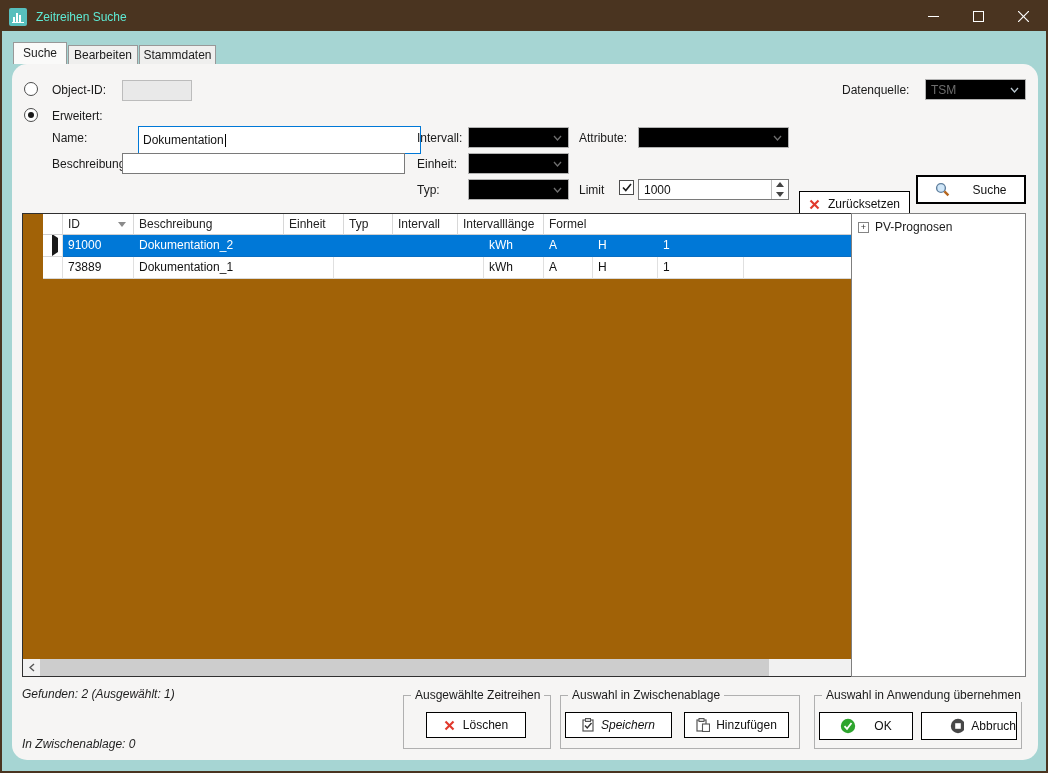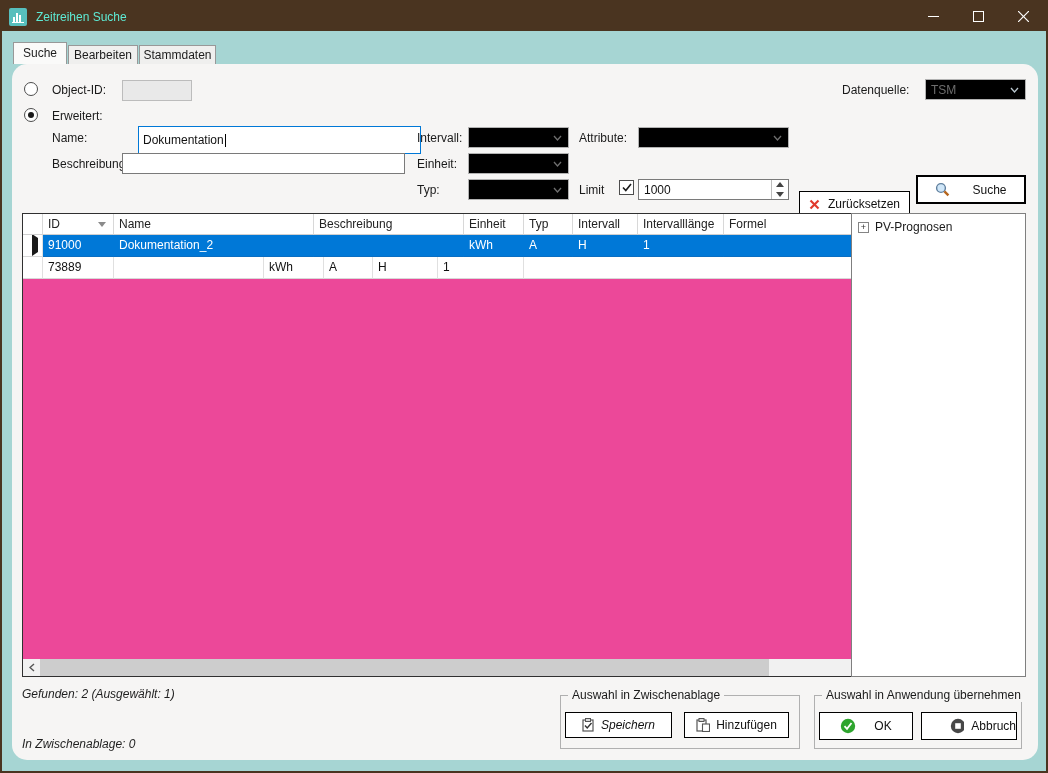--- a/index.html
+++ b/index.html
@@ -68,22 +68,22 @@
               border-bottom:5px solid #444; }
   .tri-down { width:0; height:0; border-left:4px solid transparent; border-right:4px solid transparent;
               border-top:5px solid #444; }
 
   
   .btn { background:#ffffff; border:1.5px solid #000000; display:flex; align-items:center;
          justify-content:center; gap:8px; font-size:12px; color:#111; }
   .btn-default { border-width:2.5px; }
 
   
-  .grid { left:10px; top:149px; width:938px; height:464px; background:#ec4899;
-          border:1px solid #303030; overflow:hidden; }
+  .grid { left:10px; top:149px; width:938px; height:464px; background:#a16207;
+          border:1px solid #303030; overflow:hidden;padding-left:20px; }
   .g-head { display:flex; height:21px; background:#ffffff; }
   .g-head .cell { font-size:12px; color:#222; line-height:20px; padding-left:5px;
                   border-right:1px solid #d8d8d8; border-bottom:1px solid #cfcfcf;
                   display:flex; align-items:center; }
   .g-row { display:flex; height:22px; }
   .g-row .cell { font-size:12px; line-height:21px; padding-left:5px;
                  border-right:1px solid #e0e0e0; border-bottom:1px solid #d8d8d8;
                  background:#fff; color:#111; overflow:hidden; white-space:nowrap; }
   .g-row.sel .cell.data { background:#0078d7; color:#ffffff;
                  border-right-color:#0078d7; border-bottom-color:#0a6ec2; }
@@ -244,21 +244,20 @@
       <span>Suche</span>
     </div>
 
     <div class="grid abs">
       <div class="g-head">
         <div class="cell c0"></div>
         <div class="cell c1">
           <span>ID</span>
           <span class="sort-down"></span>
         </div>
-        <div class="cell c2">Name</div>
         <div class="cell c3">Beschreibung</div>
         <div class="cell c4">Einheit</div>
         <div class="cell c5">Typ</div>
         <div class="cell c6">Intervall</div>
         <div class="cell c7">Intervalllänge</div>
         <div class="cell c8">Formel</div>
       </div>
 
       <div class="g-row sel">
         <div class="cell c0"><span class="row-marker"></span></div>
@@ -268,20 +267,21 @@
         <div class="cell data c4">kWh</div>
         <div class="cell data c5">A</div>
         <div class="cell data c6">H</div>
         <div class="cell data c7">1</div>
         <div class="cell data c8"></div>
       </div>
 
       <div class="g-row">
         <div class="cell c0"></div>
         <div class="cell data c1">73889</div>
+        <div class="cell data c2">Dokumentation_1</div>
         <div class="cell data c3"></div>
         <div class="cell data c4">kWh</div>
         <div class="cell data c5">A</div>
         <div class="cell data c6">H</div>
         <div class="cell data c7">1</div>
         <div class="cell data c8"></div>
       </div>
 
       <div class="hscroll">
         <div class="sb-arrow" style="left:0;">
@@ -301,20 +301,30 @@
     <div class="tree abs">
       <div class="tree-node">
         <span class="expander">+</span>
         <span class="tree-label">PV-Prognosen</span>
       </div>
     </div>
 
     <div class="status abs" style="left:10px; top:623px;">Gefunden: 2 (Ausgewählt: 1)</div>
     <div class="status abs" style="left:10px; top:673px;">In Zwischenablage: 0</div>
 
+    <div class="groupbox" style="left:391px; top:631px; width:148px;">
+      <span class="gb-title">Ausgewählte Zeitreihen</span>
+      <div class="btn" style="position:absolute; left:22px; top:16px; width:100px; height:26px;">
+        <svg width="11" height="11">
+            <line x1="1.5" y1="1.5" x2="9.5" y2="9.5" stroke="#e0382c" stroke-width="2.2"></line>
+            <line x1="9.5" y1="1.5" x2="1.5" y2="9.5" stroke="#e0382c" stroke-width="2.2"></line>
+          </svg>
+        <span>Löschen</span>
+      </div>
+    </div>
 
     <div class="groupbox" style="left:548px; top:631px; width:240px;">
       <span class="gb-title">Auswahl in Zwischenablage</span>
       <div class="btn" style="position:absolute; left:4px; top:16px; width:107px; height:26px; gap:6px;font-style:italic;">
         <svg width="13" height="14">
           <rect x="1" y="2" width="10" height="11" fill="#fff" stroke="#555" stroke-width="1.2"></rect>
           <rect x="3.5" y="0.5" width="5" height="3" fill="#d9d9d9" stroke="#555" stroke-width="1"></rect>
           <polyline points="3,7.5 5.2,10 9.5,5" fill="none" stroke="#333" stroke-width="1.4"></polyline>
         </svg>
         <span>Speichern</span>

